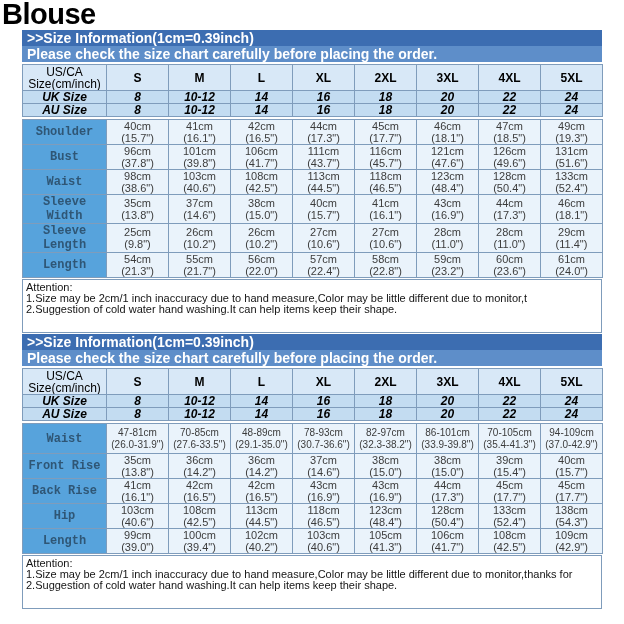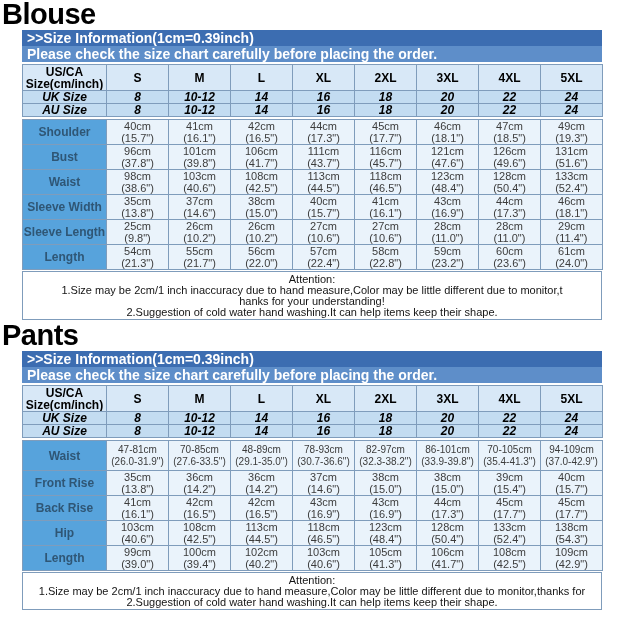--- a/index.html
+++ b/index.html
@@ -39,49 +39,49 @@
   }
   col.c-label { width:84px; }
   col.c-size  { width:62px; }
 
   tr.cols-row { height:26px; }
   .cols-row th {
     background:var(--head-bg,#d8e8f7);
     color:var(--header-text,#000);
     font-size:12px; line-height:12px; font-weight:bold;
   }
-  .corner div { font-size:12px; line-height:12px; font-weight:bold; }
+  .corner div { font-size:12px; line-height:12px; font-weight:normal; }
 
   tr.size-row { height:12px;font-style:italic; }
   .size-row td {
     background:var(--size-row-bg,#c3dcf1);
     color:var(--header-text,#000);
     font-size:12px; line-height:12px; font-weight:bold;
   }
 
   .measure-tbl tr { height:24px; }
   .chart-pants .measure-tbl tr { height:25px; }
   .chart-pants .measure-tbl tr:first-child { height:30px; }
 
   .m-label {
     background:var(--label-bg,#57a3dc);
     color:var(--label-text,#2f5675);
-    font-size:12px; font-weight:bold;
+    font-size:12px; font-weight:bold;font-family:Liberation Mono, monospace;
   }
   .m-cell { background:var(--cell-bg,#eaf3fb); color:var(--cell-text,#3c3c3c); }
   .m-cell .cm { font-size:11px; line-height:12px; white-space:nowrap; }
   .m-cell .in { font-size:11px; line-height:12px; white-space:nowrap; }
   .chart-pants .measure-tbl tr:first-child .cm,
   .chart-pants .measure-tbl tr:first-child .in { font-size:10px; }
 
   .attention {
     margin-top:1px; width:580px; box-sizing:border-box;
     border:1px solid var(--border,#7f9cbb);
     background:#ffffff; color:#141414;
-    font-size:11px; line-height:11px; padding:2px 3px 1px 3px;text-align:center;
+    font-size:11px; line-height:11px; padding:2px 3px 17px 3px;
   }
   .attention div { white-space:nowrap; }
 
   .section-pants { margin-top:1px; }
 </style>
 </head>
 <body>
 
 <div class="page">
 
@@ -362,28 +362,26 @@
               <td class="m-cell">
                 <div class="cm">61cm</div>
                 <div class="in">(24.0")</div>
               </td>
             </tr>
           </tbody>
       </table>
       <div class="attention">
           <div>Attention:</div>
           <div>1.Size may be 2cm/1 inch inaccuracy due to hand measure,Color may be little different due to monitor,t</div>
-          <div>hanks for your understanding!</div>
           <div>2.Suggestion of cold water hand washing.It can help items keep their shape.</div>
         </div>
     </div>
   </section>
 
   <section class="section section-pants">
-    <h1 class="title">Pants</h1>
     <div class="chart chart-pants">
       <div class="bar bar1">&gt;&gt;Size Information(1cm=0.39inch)</div>
       <div class="bar bar2">Please check the size chart carefully before placing the order.</div>
       <table class="tbl head-tbl">
         <colgroup>
             <col class="c-label">
             <col class="c-size">
             <col class="c-size">
             <col class="c-size">
             <col class="c-size">

